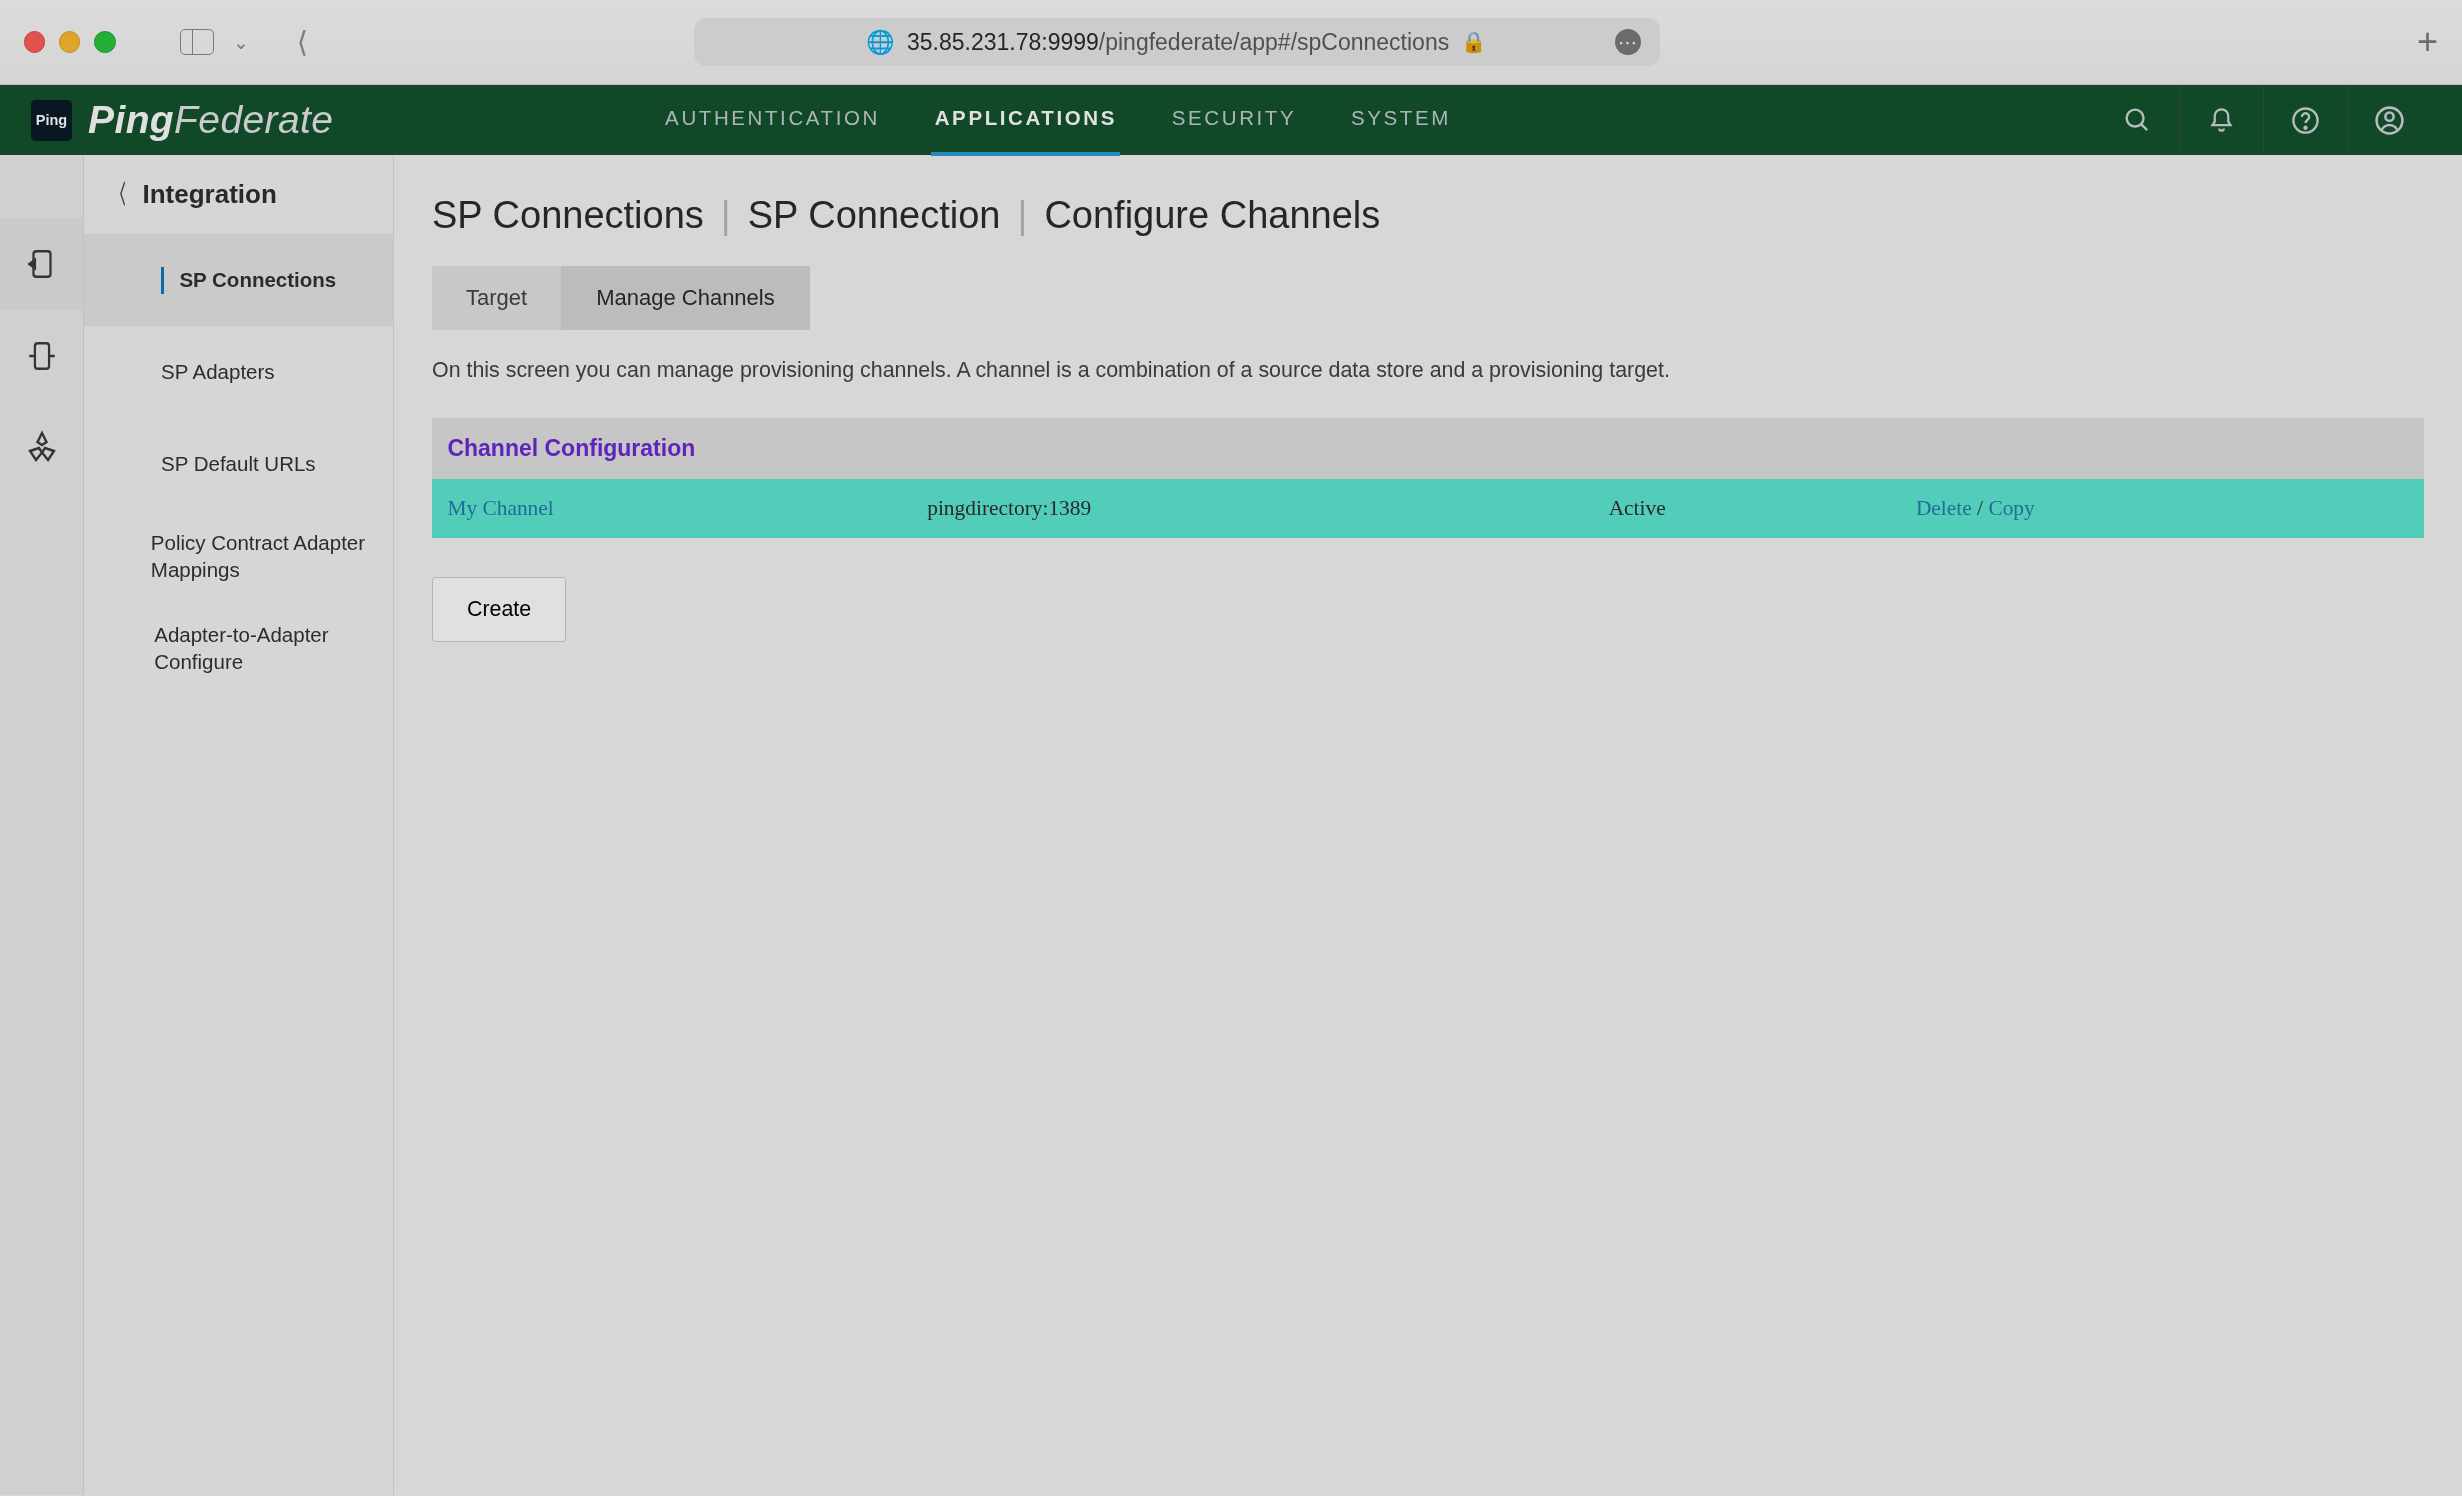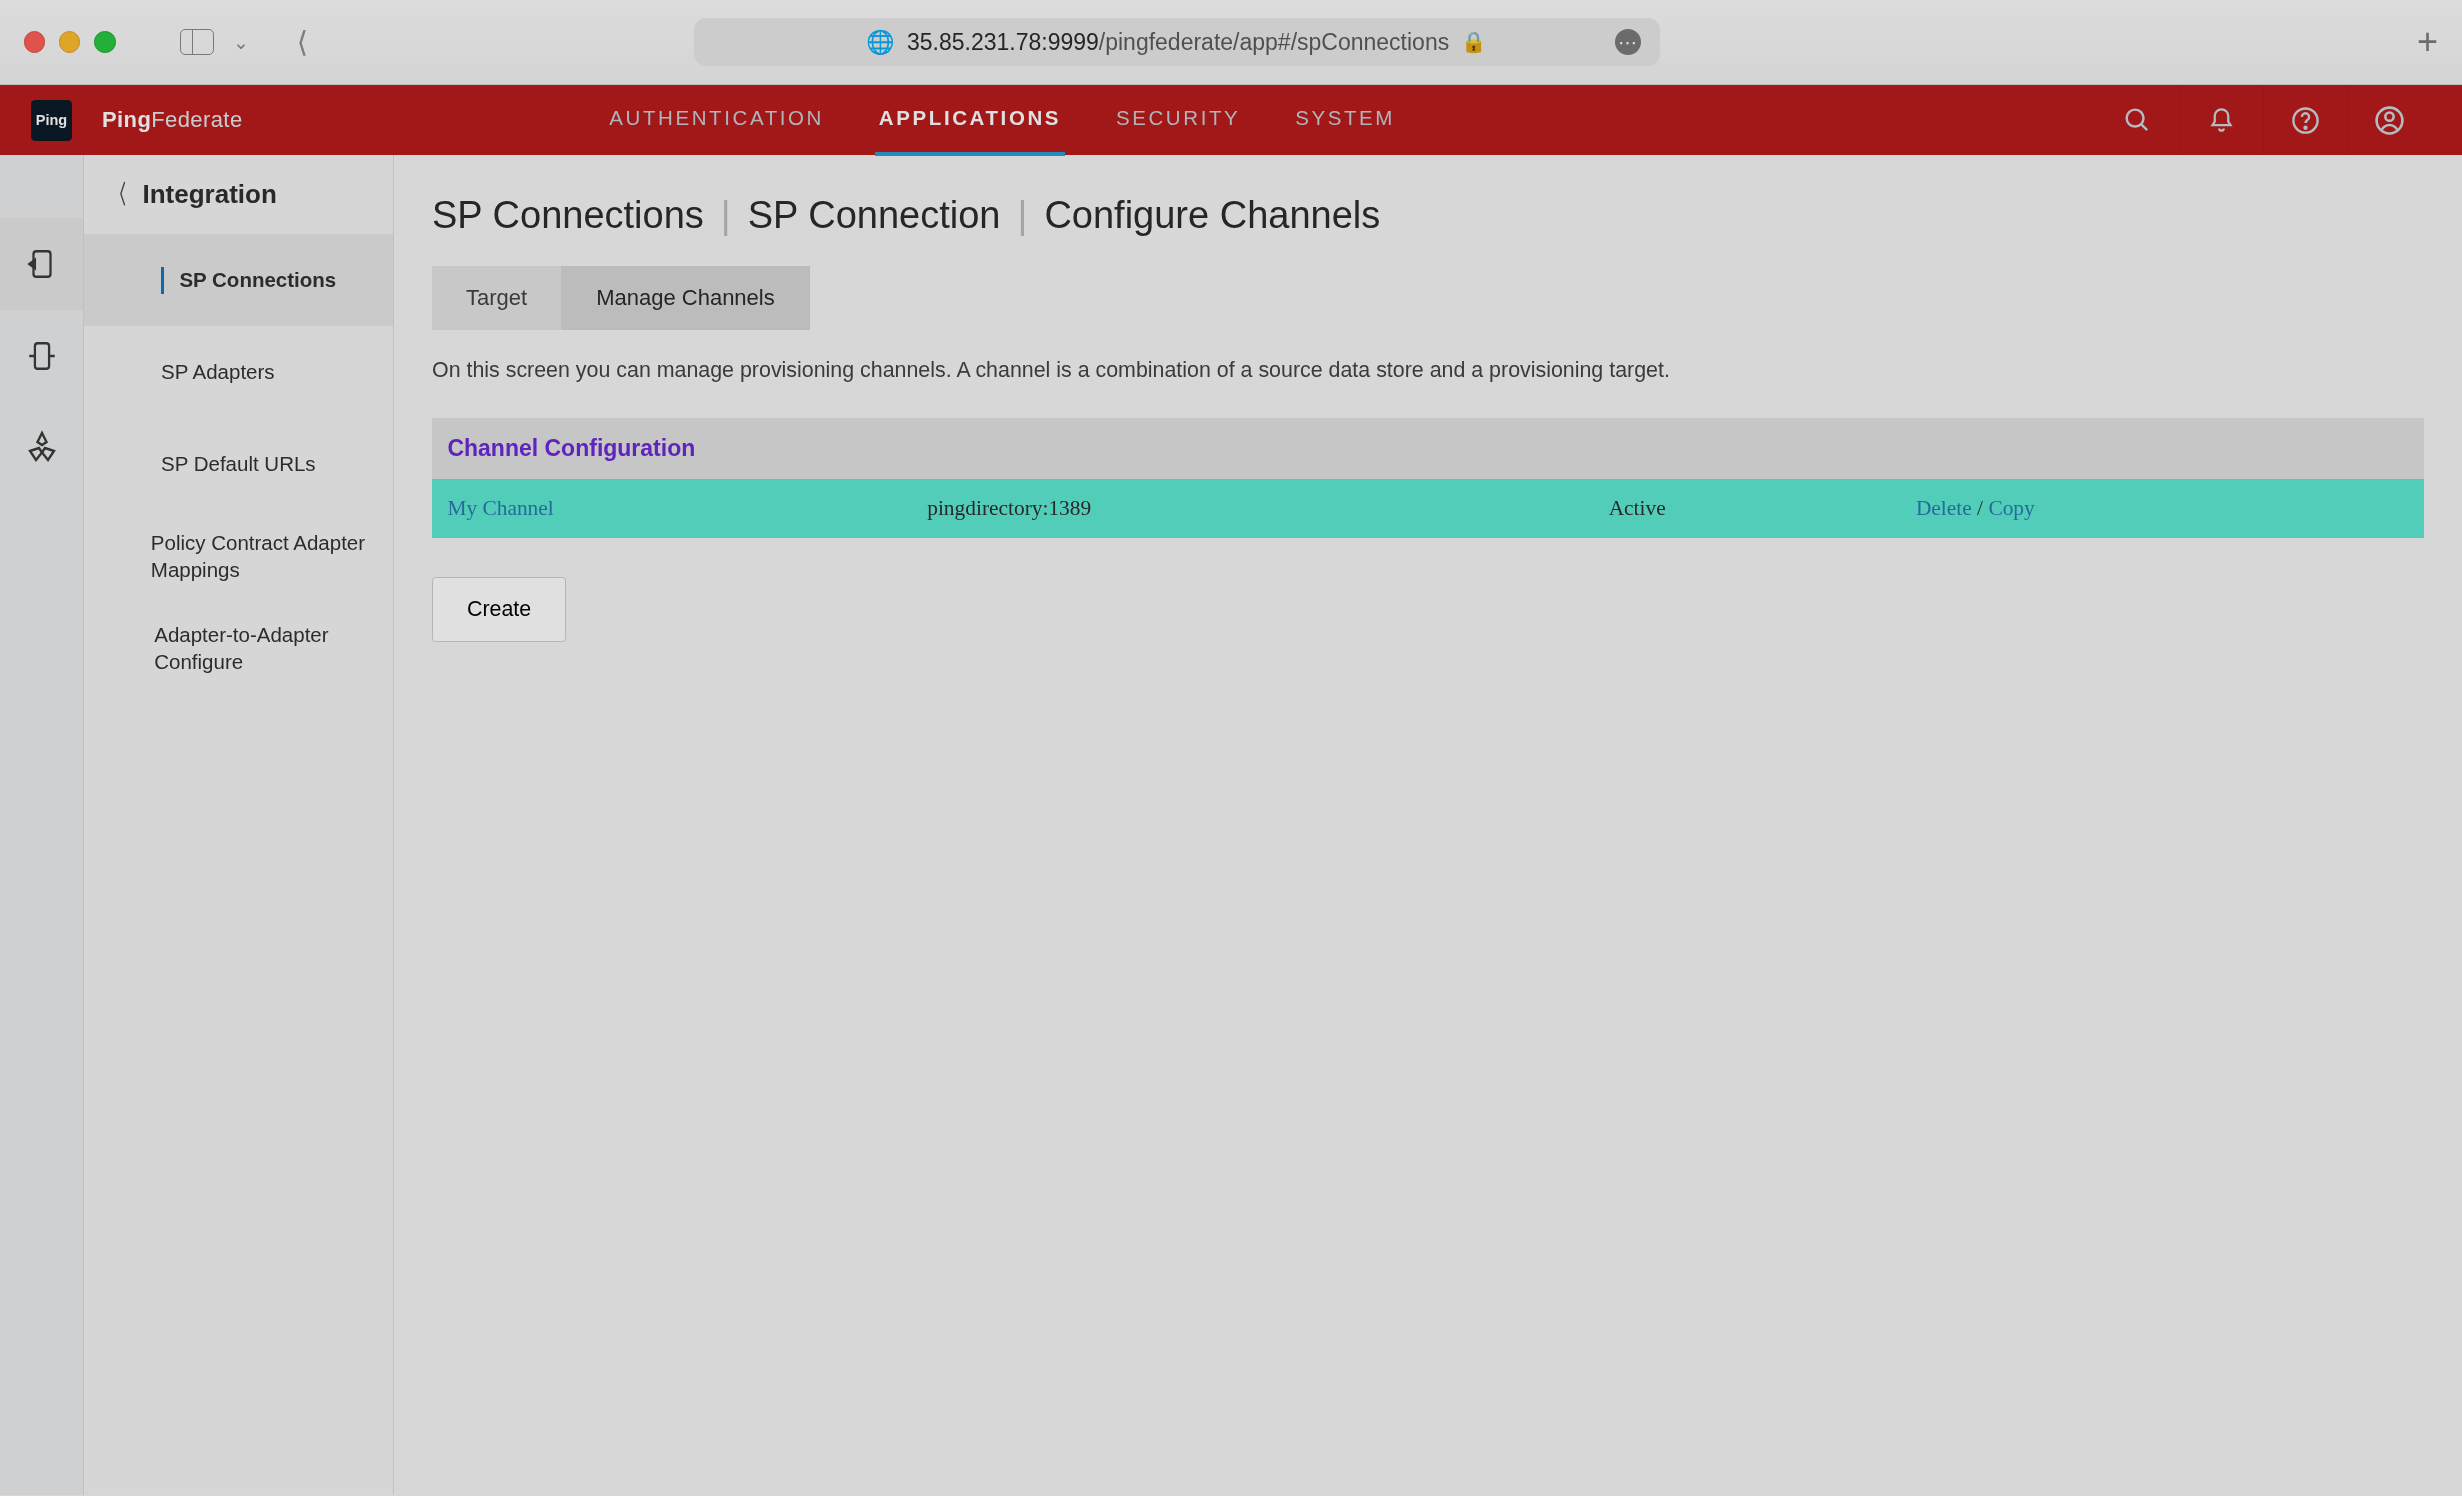--- a/index.html
+++ b/index.html
@@ -52,29 +52,29 @@
     color: #5c5c5c;
     position: relative;
   }
   .url-bar .host{color:#2b2b2b;}
   .url-more{position:absolute;right:19px;width:26px;height:26px;border-radius:50%;background:#7a7a7a;color:#fff;display:flex;align-items:center;justify-content:center;font-size:19px;}
   .url-lock{font-size:20.5px;color:#888;}
   .plus-btn{font-size:36px;color:#7c7c7c;margin-left:auto;}
   
   .app-header{
     height: 70px;
-    background: #b91c1c;
+    background: #14532d;
     color: #bfc7cd;
     display: flex;
     align-items: center;
     padding: 0 31px;
-    gap: 30px;
+    gap: 16px;
   }
   .logo-sq{width:41px;height:41px;background:#0b1b27;border-radius:4.3px;display:flex;align-items:center;justify-content:center;font-size:14.5px;color:#fff;font-weight:600;}
-  .brand{font-size:22px;letter-spacing:0.4px;}
+  .brand{font-size:39px;letter-spacing:0.4px;font-style:italic;}
   .brand b{font-weight:700;color:#fff;}
   .brand span{font-weight:300;color:#e5e8eb;}
   .top-nav{display:flex;gap:48px;margin:0 auto;font-size:20.5px;letter-spacing:2.6px;}
   .top-nav a{color:#c7ced4;text-decoration:none;padding:22px 3.4px;cursor:pointer;}
   .top-nav a.active{color:#fff;border-bottom:4.3px solid #2aa0d8;font-weight:600;}
   .hdr-icons{display:flex;gap:0;margin-left:auto;align-items:center;}
   .hdr-icons .ico{width:84px;height:70px;display:flex;align-items:center;justify-content:center;font-size:29px;border-left:0.9px solid #3b4a57;color:#cfd5da;cursor:pointer;}
   .hdr-icons .ico:first-child{border-left:none;}
   
   .work{display:flex;height:calc(100% - 156px);}

